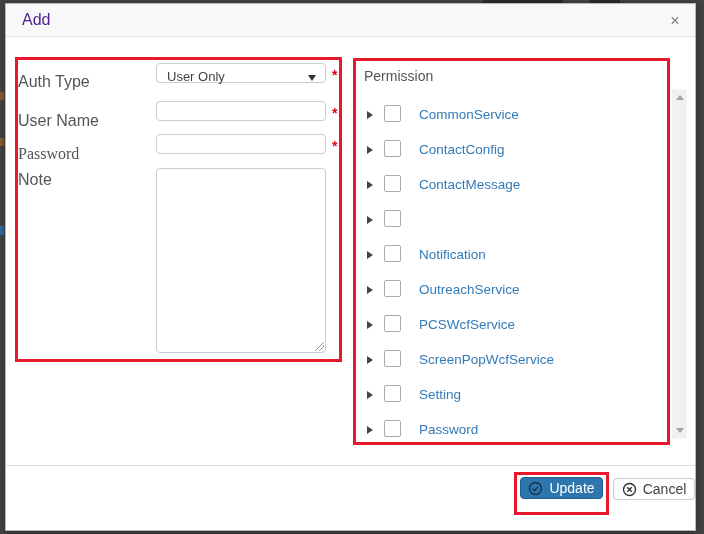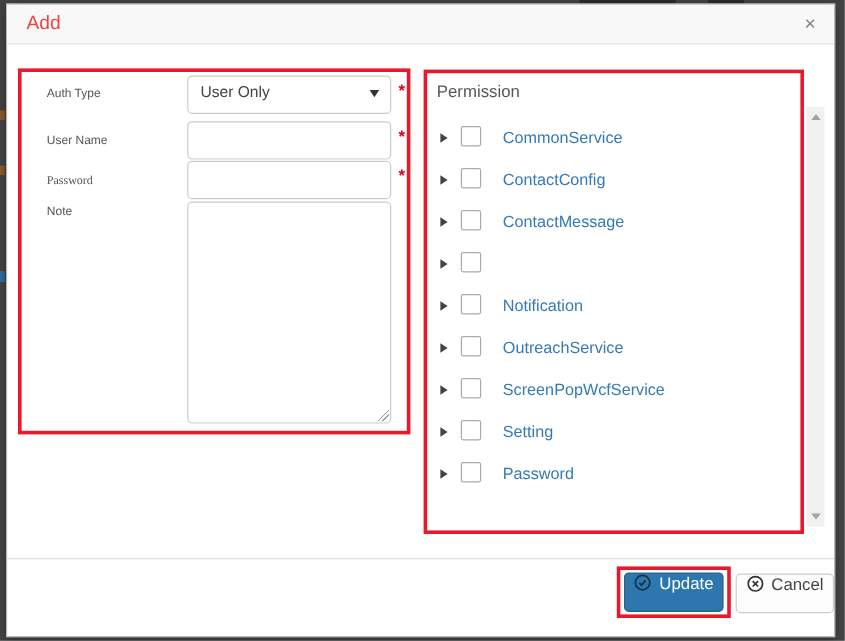--- a/index.html
+++ b/index.html
@@ -22,35 +22,35 @@
     position:absolute;left:5px;top:3px;width:691px;height:528px;
     background:#fff;border:1px solid #b9b9b9;
     box-shadow:0 2px 8px rgba(0,0,0,.35);
   }
   .dialog-header{
     position:absolute;left:0;top:0;right:0;height:33px;
     background:#f8f8f8;border-bottom:1px solid #e2e2e2;
   }
   .dialog-title{
     position:absolute;left:16px;top:0;line-height:32px;
-    font-size:16px;color:#ef4444;
+    font-size:16px;color:#4c1d95;
   }
   .close-btn{
     position:absolute;right:10px;top:7px;width:20px;height:20px;
     text-align:center;line-height:19px;font-size:16px;color:#7d7d7d;
     cursor:pointer;
   }
   
   .form-panel{
     position:absolute;left:9px;top:53px;width:327px;height:305px;
     border:3px solid var(--highlight-red);background:#fff;
   }
-  .f-label{position:absolute;left:21px;font-size:10px;color:#555;text-align:right;}
+  .f-label{position:absolute;left:0;font-size:16px;color:#555;text-align:right;}
   .f-control{
-    position:absolute;left:138px;width:170px;height:32px;
+    position:absolute;left:138px;width:170px;height:20px;
     border:1px solid #ccc;border-radius:4px;background:#fff;
     font-family:inherit;font-size:13px;color:#444;
   }
   .selectbox{line-height:26px;padding:0 22px 0 10px;cursor:pointer;position:absolute;}
   .caret-down{
     position:absolute;right:9px;top:11px;width:0;height:0;
     border-left:4.5px solid transparent;border-right:4.5px solid transparent;
     border-top:6px solid #333;
   }
   input.f-control{padding:0 8px;}
@@ -95,22 +95,22 @@
   .sb-arrow{position:absolute;left:3.5px;width:0;height:0;cursor:pointer;}
   .sb-up{top:6px;border-left:4px solid transparent;border-right:4px solid transparent;border-bottom:5px solid #a3a3a3;}
   .sb-down{bottom:6px;border-left:4px solid transparent;border-right:4px solid transparent;border-top:5px solid #a3a3a3;}
   
   .footer-divider{position:absolute;left:0;right:0;top:461px;border-top:1px solid #ddd;}
   .update-highlight{
     position:absolute;left:508px;top:468px;width:95px;height:43px;
     border:3px solid var(--highlight-red);
   }
   .btn{
-    position:absolute;height:33px;border-radius:4px;font-size:14px;
-    font-family:inherit;cursor:pointer;display:flex;
+    position:absolute;height:22px;border-radius:4px;font-size:14px;
+    font-family:inherit;cursor:pointer;display:flex;align-items:center;
     justify-content:center;gap:6px;
   }
   .btn-update{
     left:3px;top:2px;width:83px;background:var(--primary-button-blue);
     border:1px solid #25608c;color:#fff;
   }
   .btn-cancel{
     left:607px;top:474px;width:82px;background:#fdfdfd;
     border:1px solid #ccc;color:#444;
   }
@@ -187,20 +187,25 @@
           <span class="tree-checkbox"></span>
           <a class="tree-link">Notification</a>
         </div>
 
         <div class="tree-row">
           <span class="tree-arrow"></span>
           <span class="tree-checkbox"></span>
           <a class="tree-link">OutreachService</a>
         </div>
 
+        <div class="tree-row">
+          <span class="tree-arrow"></span>
+          <span class="tree-checkbox"></span>
+          <a class="tree-link">PCSWcfService</a>
+        </div>
 
         <div class="tree-row">
           <span class="tree-arrow"></span>
           <span class="tree-checkbox"></span>
           <a class="tree-link">ScreenPopWcfService</a>
         </div>
 
         <div class="tree-row">
           <span class="tree-arrow"></span>
           <span class="tree-checkbox"></span>

